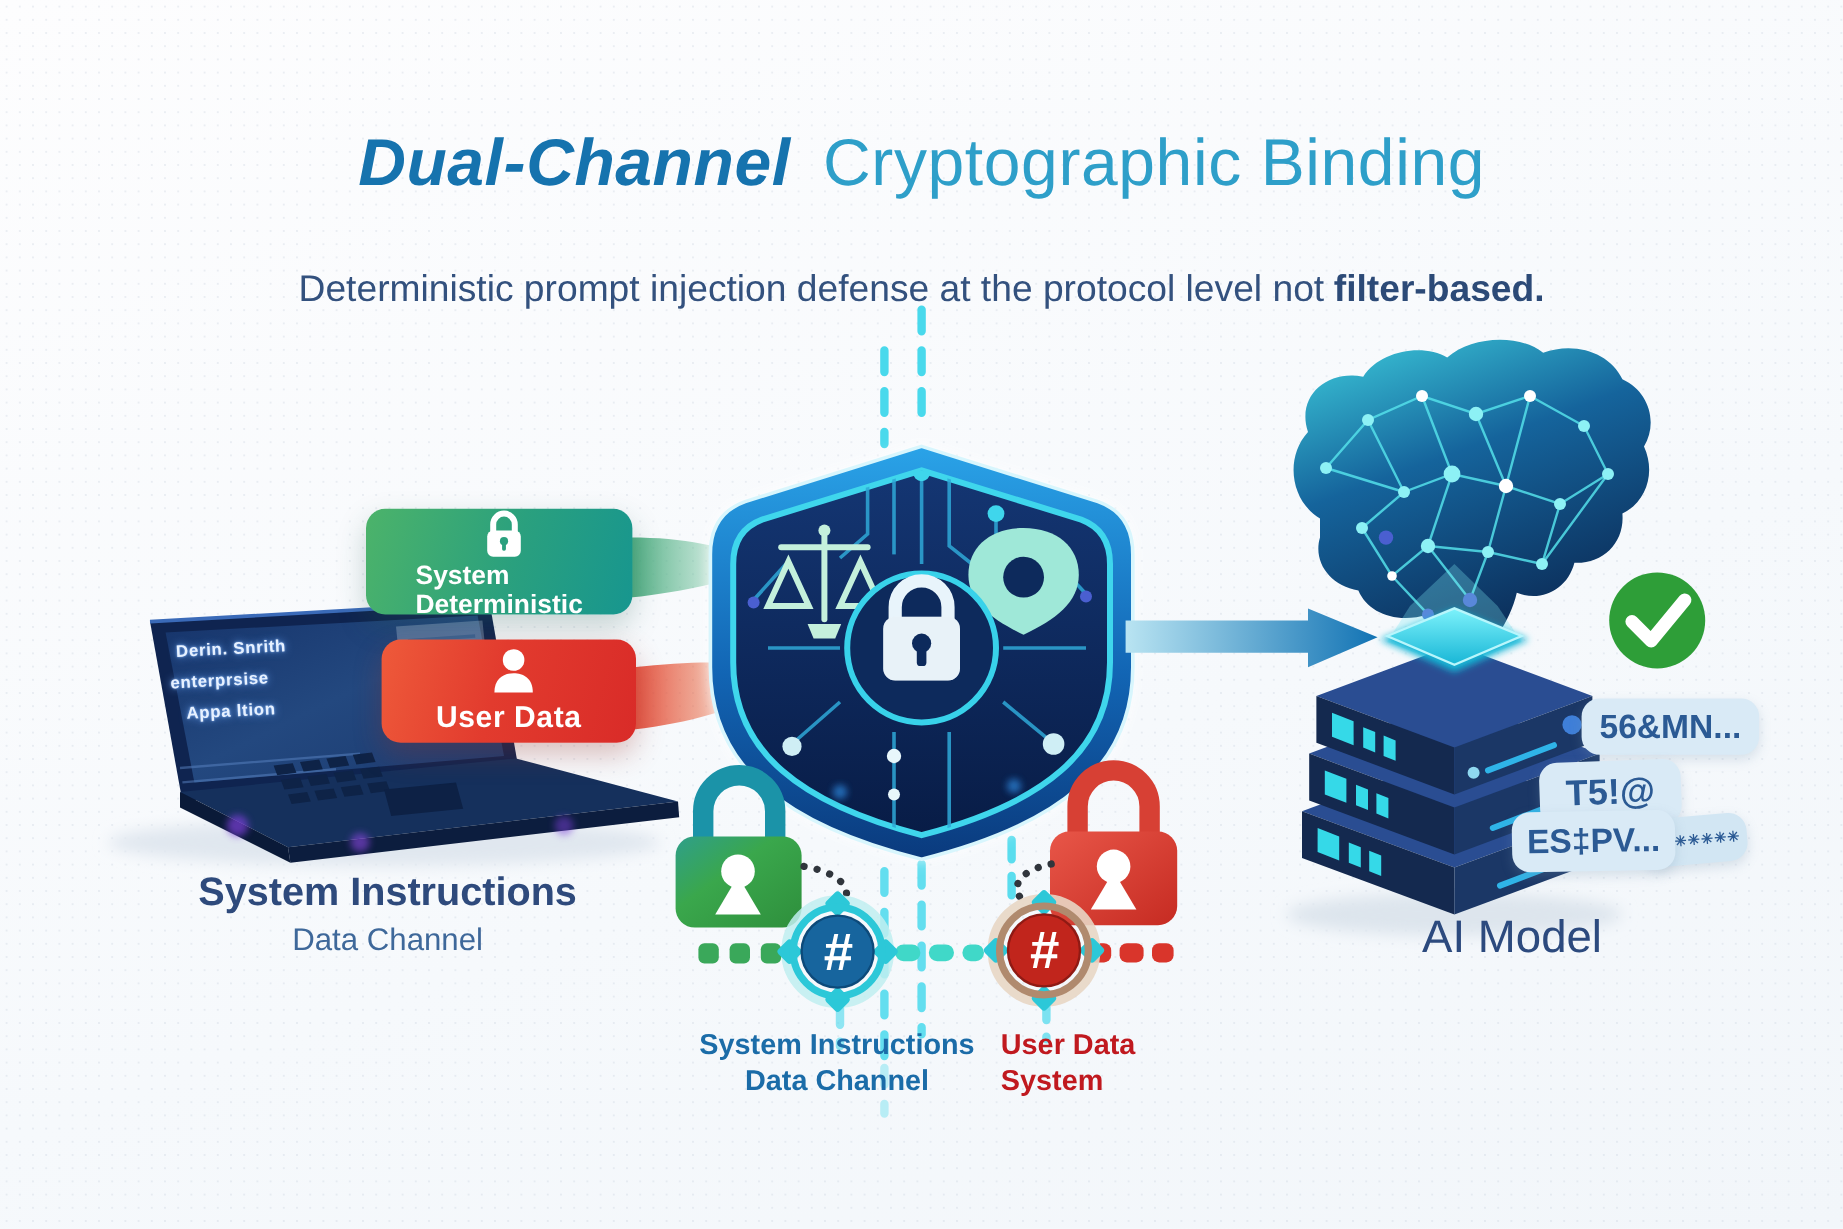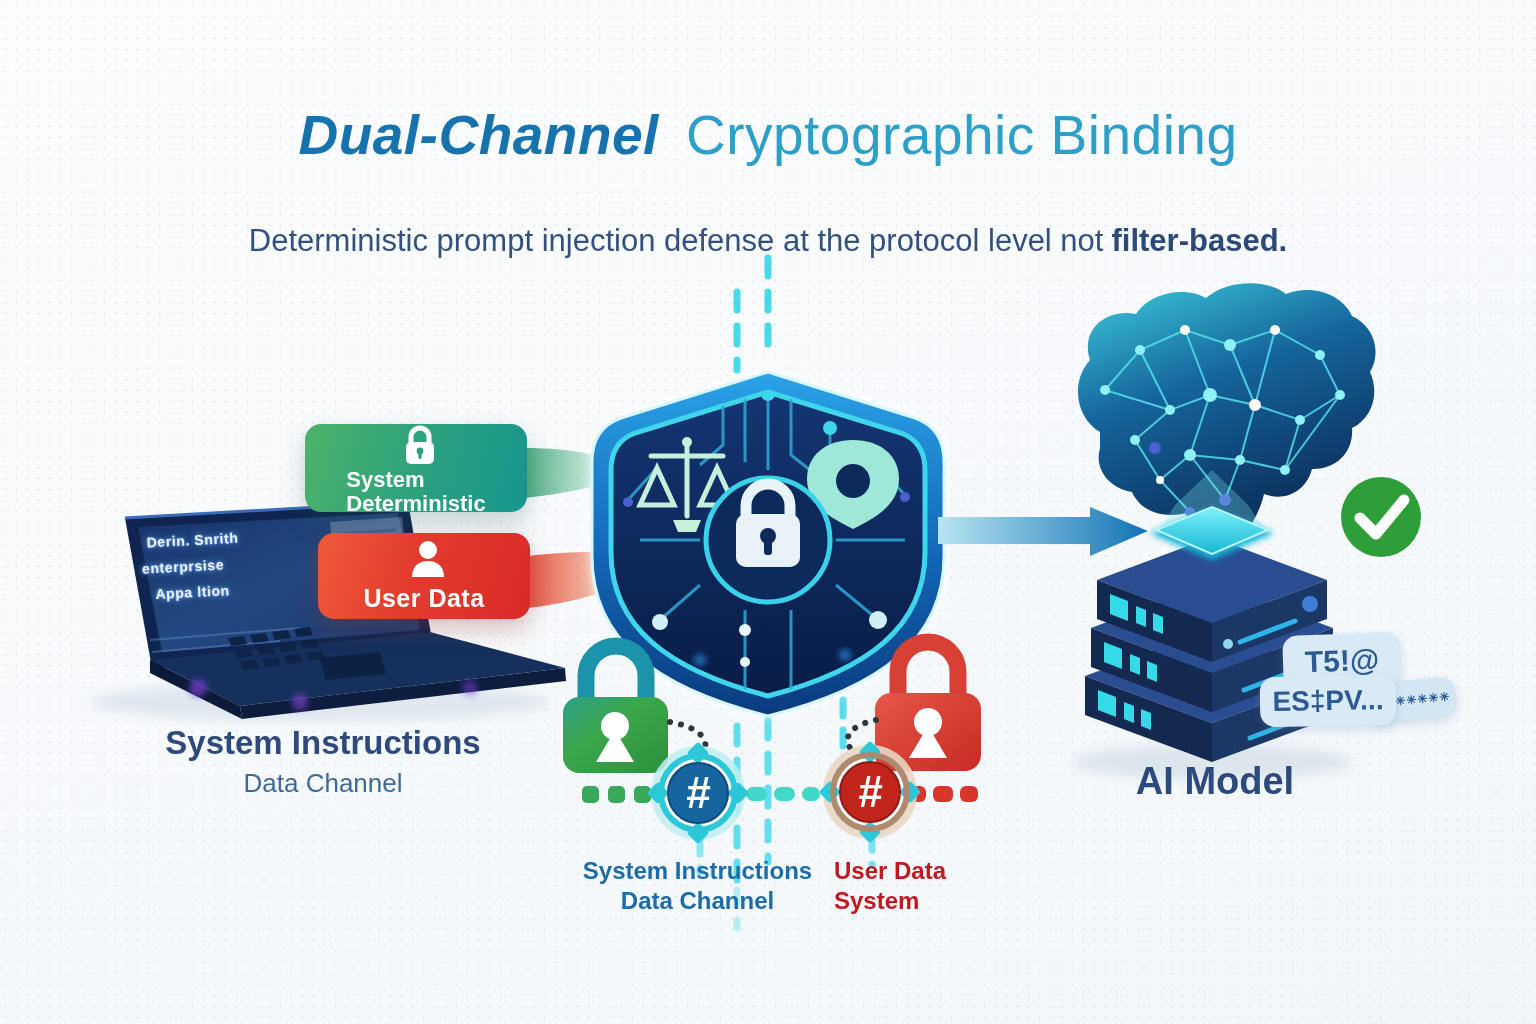--- a/index.html
+++ b/index.html
@@ -42,22 +42,22 @@
 
   
   .laptop-caption{position:absolute;left:128px;top:724px;width:390px;text-align:center;}
   .laptop-caption .l1{font-size:33px;font-weight:700;color:#2e4a7c;}
   .laptop-caption .l2{font-size:26px;color:#3e689a;margin-top:6px;}
 
   .channel-label{position:absolute;top:856px;font-size:24px;font-weight:700;line-height:1.25;}
   .channel-label.sys{left:565px;width:265px;text-align:center;color:#1b6ca8;}
   .channel-label.usr{left:834px;width:180px;text-align:left;color:#c0191f;}
 
-  .ai-label{position:absolute;left:1095px;top:760px;width:240px;text-align:center;
-      font-size:38px;font-weight:700;color:#2c4a7e;}
+  .ai-label{position:absolute;left:1095px;top:760px;width:240px;text-align:right;
+      font-size:38px;font-weight:400;color:#2c4a7e;}
 
   
   .pill{position:absolute;background:#d9eaf6;border-radius:15px;color:#2b5a94;font-weight:700;
         display:flex;align-items:center;justify-content:center;
         box-shadow:0 4px 10px rgba(120,150,180,.25);}
   .pill.p1{left:1318px;top:582px;width:148px;height:47px;font-size:28px;}
   .pill.p2{left:1283px;top:634px;width:118px;height:54px;font-size:30px;transform:rotate(-2deg);}
   .pill.p3{left:1260px;top:676px;width:136px;height:50px;font-size:28px;transform:rotate(-1deg);z-index:3;}
   .pill.p4{left:1368px;top:680px;width:88px;height:40px;font-size:12px;letter-spacing:1px;
            transform:rotate(-5deg);z-index:2;background:#d2e6f3;}
@@ -428,17 +428,18 @@
   <div class="channel-label sys">
     <div>System Instructions</div>
     <div>Data Channel</div>
   </div>
   <div class="channel-label usr">
     <div>User Data</div>
     <div>System</div>
   </div>
 
   <div class="ai-label">AI Model</div>
+  <div class="pill p1">56&amp;MN...</div>
   <div class="pill p2">T5!@</div>
   <div class="pill p3">ES‡PV...</div>
   <div class="pill p4">✳✳✳✳✳✳✳</div>
 
 </div>
 
 </body></html>

